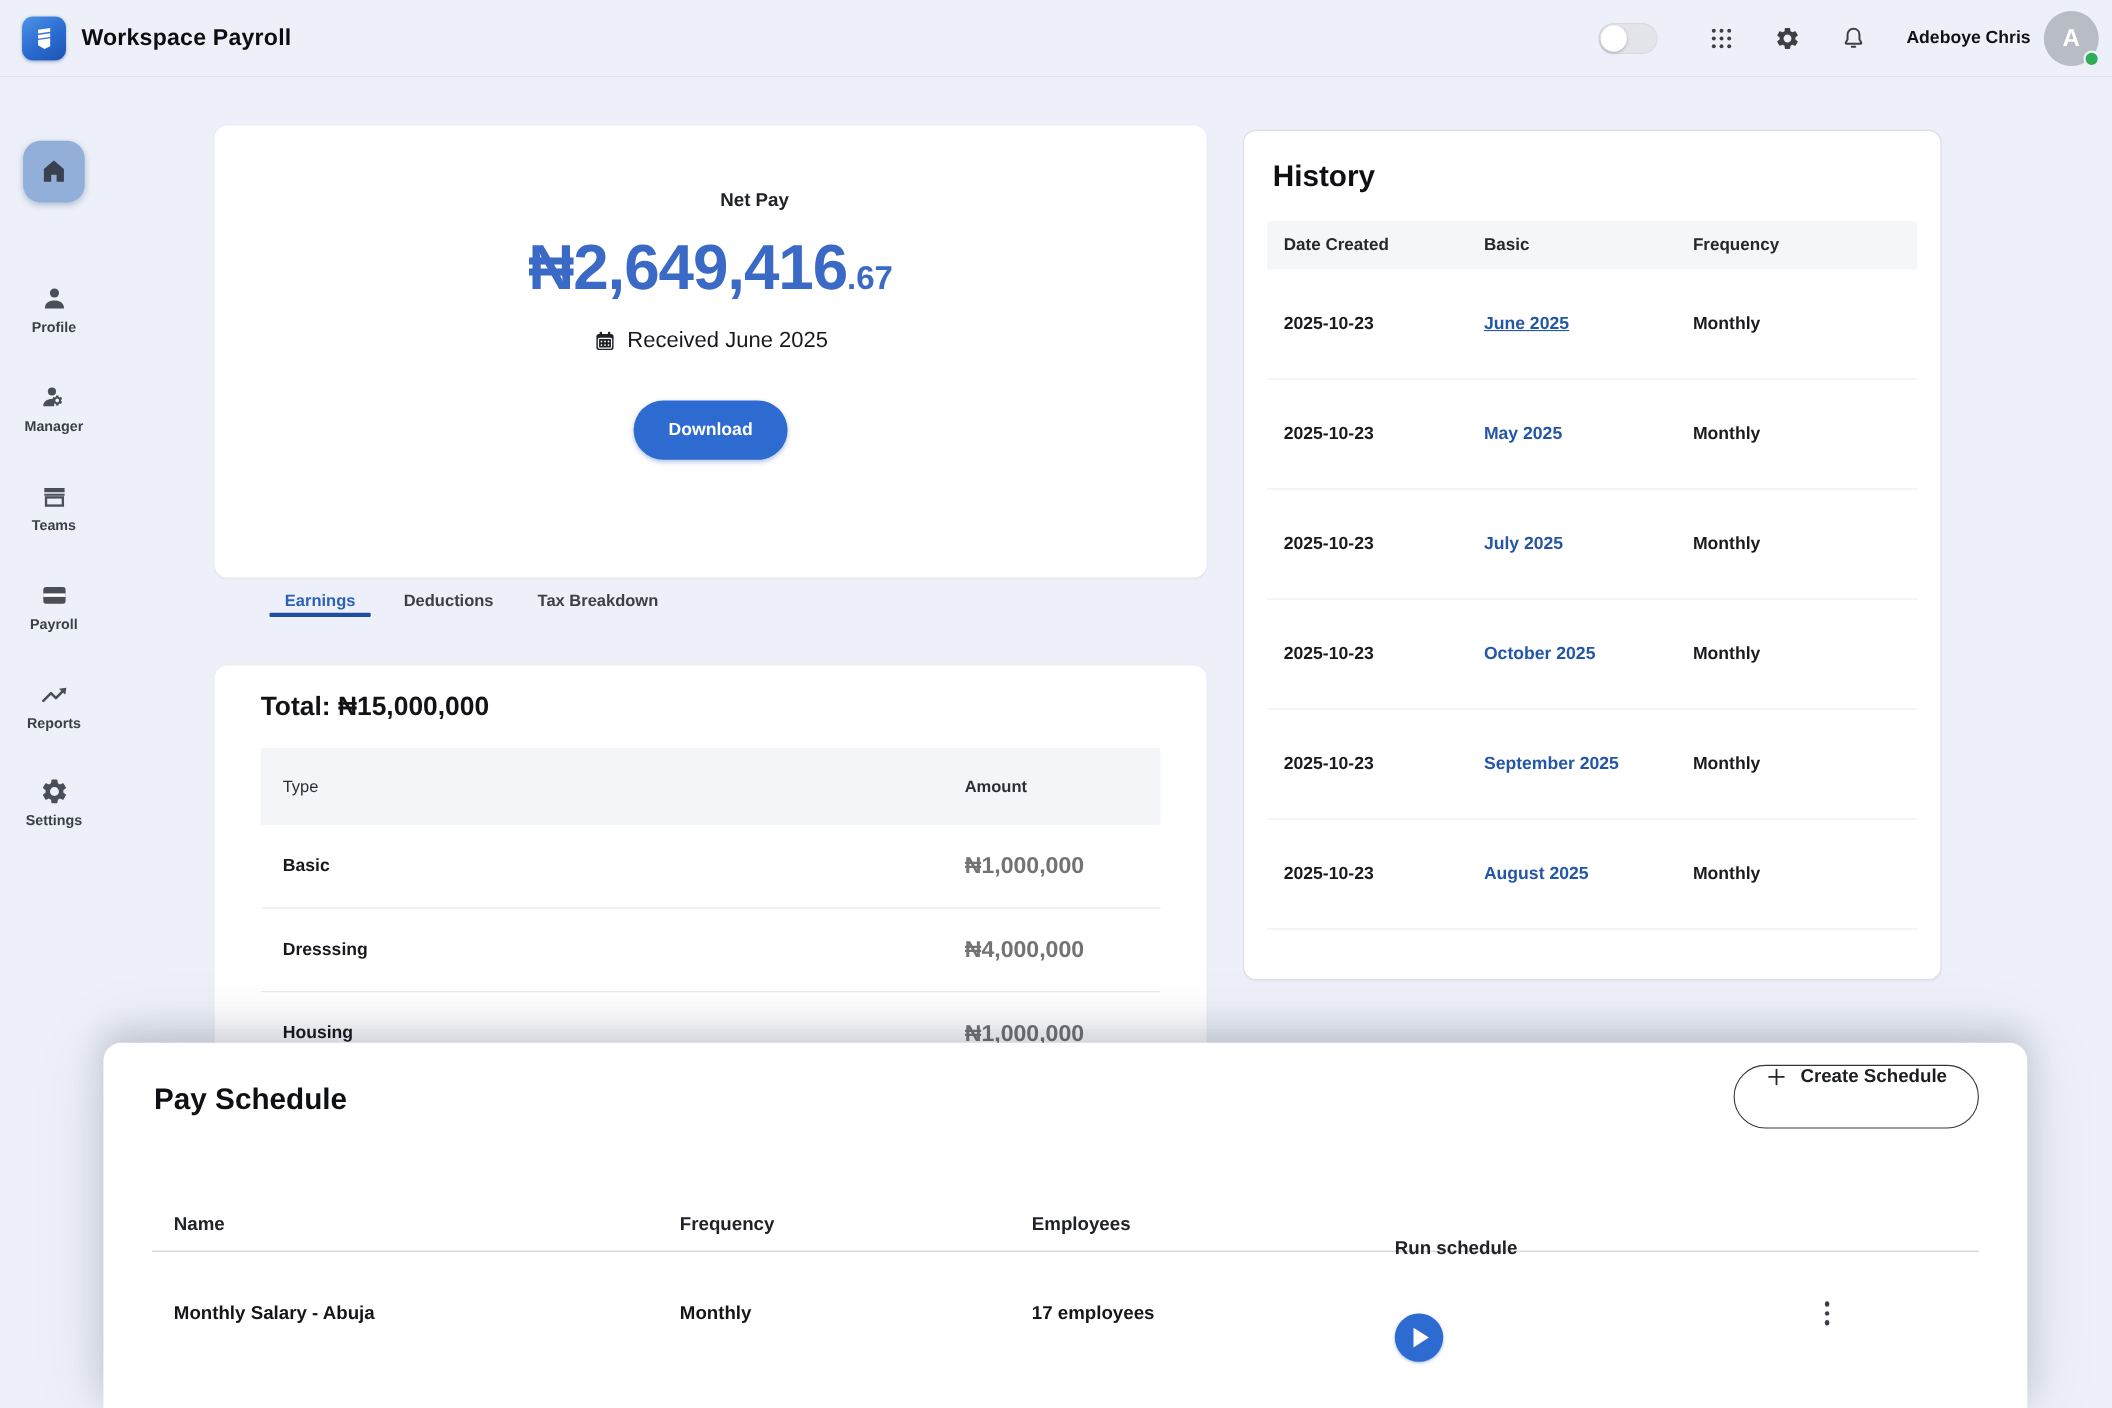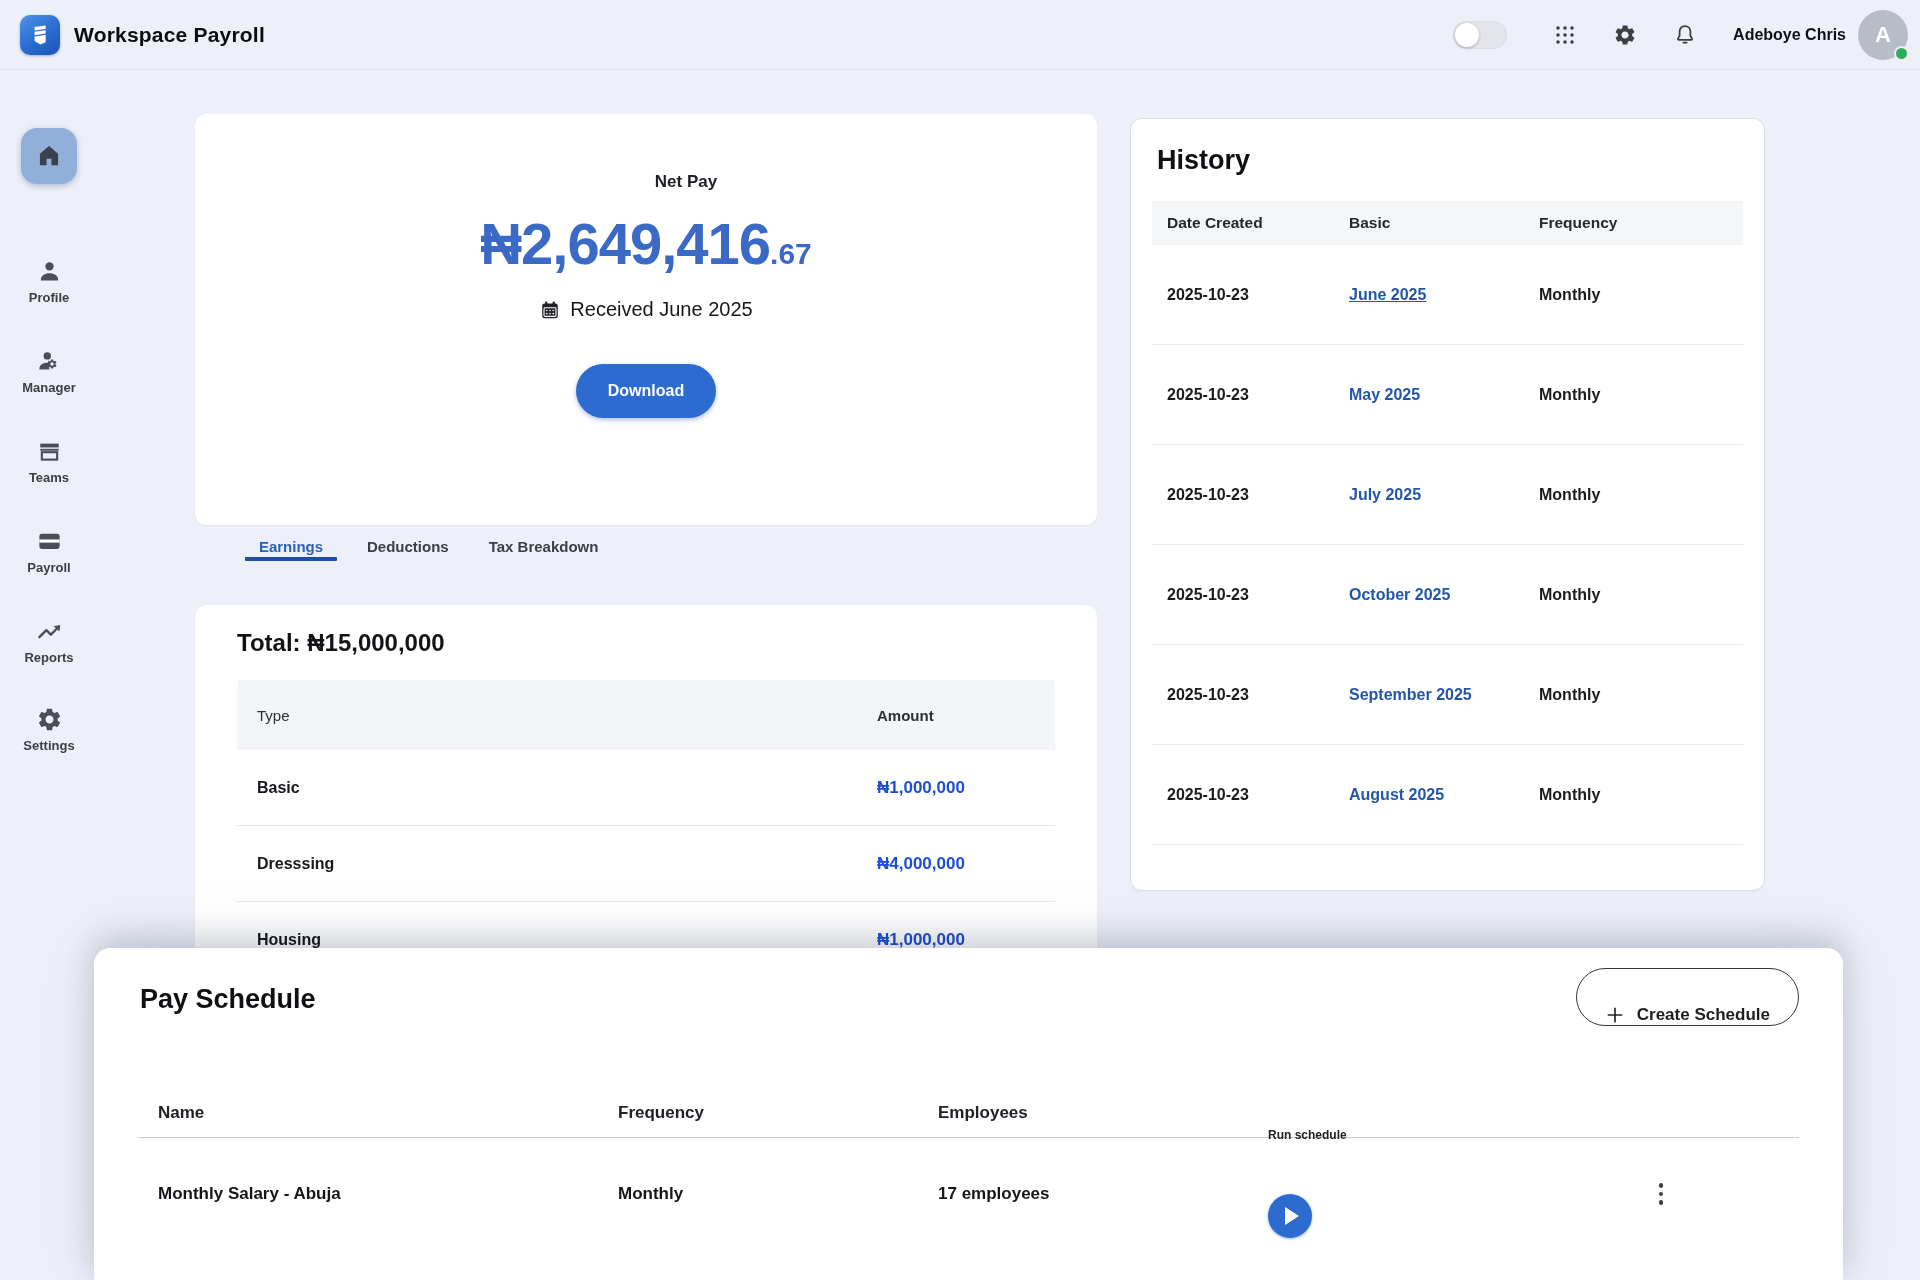--- a/index.html
+++ b/index.html
@@ -67,21 +67,21 @@
 
   
   .total-card { left:195px; top:605px; width:902px; height:420px; overflow:hidden; box-shadow:0 1px 2px rgba(25,39,80,.05); }
   .total-title { position:absolute; left:42px; top:24px; font-size:24px; font-weight:bold; color:#121316; }
   .etable { position:absolute; left:42px; right:42px; top:75px; }
   .etable .thead { height:70px; background:#f3f5f9; display:flex; align-items:center; border-radius:2px; }
   .etable .thead .c1 { margin-left:20px; width:620px; font-size:15px; font-weight:normal; color:#2c2f34; }
   .etable .thead .c2 { font-size:15px; font-weight:bold; color:#2c2f34; }
   .etable .trow { height:76px; display:flex; align-items:center; border-bottom:1px solid #e6e8ee; }
   .etable .trow .c1 { margin-left:20px; width:620px; font-size:16px; font-weight:bold; color:#17181c; }
-  .etable .trow .c2 { font-size:17px; font-weight:bold; color:#1d4ed8; }
+  .etable .trow .c2 { font-size:21px; font-weight:bold; color:#737373; }
 
   
   .history-card { left:1130px; top:118px; width:635px; height:773px; border:1px solid #dcdfe6;
                   box-shadow:0 1px 2px rgba(25,39,80,.04); }
   .history-title { position:absolute; left:26px; top:26px; font-size:27px; font-weight:bold; color:#0f1013; }
   .htable { position:absolute; left:21px; right:21px; top:82px; }
   .htable .thead { height:44px; background:#f5f6f8; display:flex; align-items:center; }
   .htable .trow { height:100px; display:flex; align-items:center; border-bottom:1px solid #e9ebf0; }
   .hc1 { margin-left:15px; width:182px; font-size:16px; color:#1a1b1e; }
   .hc2 { width:190px; font-size:16px; color:#1a1b1e; }
@@ -90,30 +90,30 @@
   .htable .trow .hc3, .htable .trow .hc1 { font-weight:600; }
   .period-link { color:#2456a8; font-weight:bold; text-decoration:none; cursor:pointer; }
   .period-link.underlined { text-decoration:underline; }
 
   
   .sheet { position:absolute; left:94px; top:948px; width:1749px; height:332px; background:#ffffff;
            border-radius:16px 16px 0 0; z-index:10;
            box-shadow:0 -10px 28px rgba(20,30,60,.16), 0 -2px 70px rgba(20,30,60,.10); }
   .sheet-title { position:absolute; left:46px; top:36px; font-size:27px; font-weight:bold; color:#0f1013; }
   .create-btn { position:absolute; right:44px; top:20px; height:58px; padding:0 28px; border-radius:29px;
-                border:1.5px solid #33363c; background:#ffffff; display:flex; align-items:flex-end; gap:12px;
+                border:1.5px solid #33363c; background:#ffffff; display:flex; align-items:flex-start; gap:12px;
                 font-size:17px; font-weight:600; color:#1c1e22; cursor:pointer; }
   .create-btn svg { width:20px; height:20px; }
   .stable-head { position:absolute; left:44px; right:44px; top:140px; height:50px; display:flex; align-items:center;
                  border-bottom:1px solid #c9ccd3; }
   .stable-row { position:absolute; left:44px; right:44px; top:191px; height:110px; display:flex; align-items:center; }
   .sc1 { margin-left:20px; width:460px; font-size:17px; }
   .sc2 { width:320px; font-size:17px; }
   .sc3 { width:330px; font-size:17px; }
-  .sc4 { font-size:12px;margin-top:44px; }
+  .sc4 { font-size:17px;margin-top:44px; }
   .stable-head .sc1,.stable-head .sc2,.stable-head .sc3,.stable-head .sc4 { font-weight:bold; color:#202227; }
   .stable-row .sc1,.stable-row .sc2,.stable-row .sc3 { font-weight:600; color:#141619; }
   .play-btn { width:44px; height:44px; border-radius:50%; background:#2e6bd0; display:flex; align-items:center;
               justify-content:center; cursor:pointer; box-shadow:0 1px 3px rgba(30,80,180,.4); }
   .play-btn .tri { width:0; height:0; border-left:14px solid #ffffff; border-top:9px solid transparent;
                    border-bottom:9px solid transparent; margin-left:4px; }
   .kebab { position:absolute; right:130px; display:flex; flex-direction:column; gap:4px; cursor:pointer;
            padding:6px; }
   .kebab span { width:4.5px; height:4.5px; border-radius:50%; background:#3a3d43; }
 </style>

